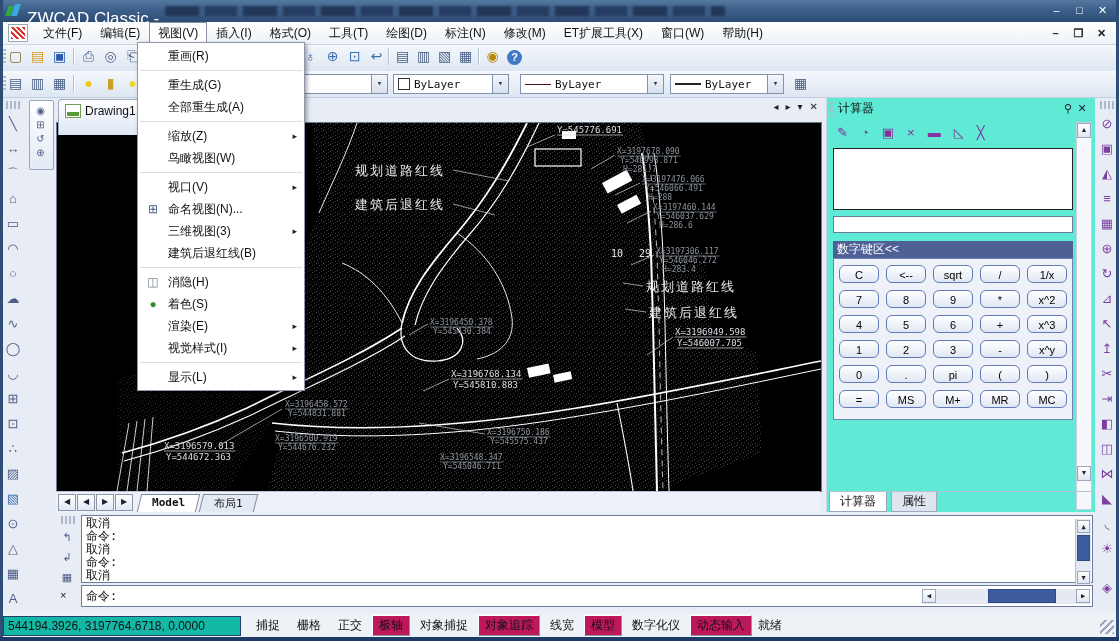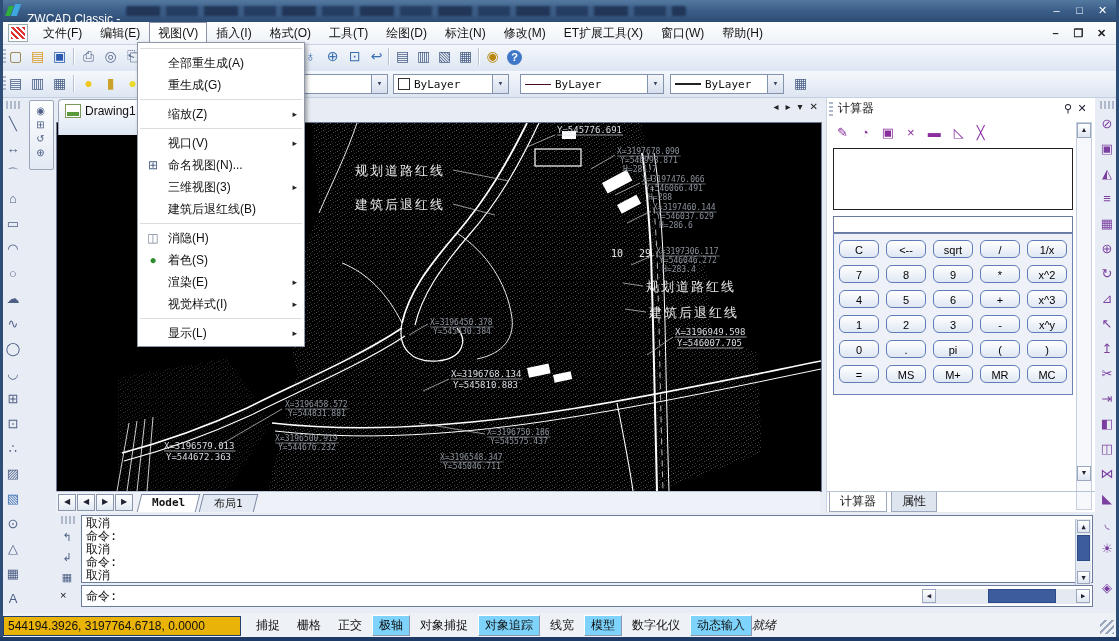--- a/index.html
+++ b/index.html
@@ -9,21 +9,21 @@
   .edge.l{left:0}.edge.r{right:0}
   .edge-b{position:absolute;left:0;right:0;bottom:0;height:4px;background:#1e3a66;z-index:70;}
 
   
   .titlebar{position:absolute;left:0;top:0;width:1119px;height:22px;
     background:linear-gradient(#54799f 0%,#3c608a 45%,#2d4c74 100%);
     display:flex;align-items:center;color:#fff;z-index:20;}
   .tb-logo{width:16px;height:14px;margin:0 5px 0 6px;position:relative;}
   .tb-logo:before{content:"";position:absolute;left:1px;top:2px;width:5px;height:10px;background:#2fae3e;transform:skewX(-20deg);}
   .tb-logo:after{content:"";position:absolute;left:7px;top:0;width:6px;height:12px;background:#3fa7e0;transform:skewX(-20deg);}
-  .tb-title{font-size:12px;white-space:nowrap;margin-top:16px;}
+  .tb-title{font-size:17px;white-space:nowrap;margin-top:16px;}
   .redact{display:inline-block;height:10px;width:560px;margin-left:6px;border-radius:2px;
     background:repeating-linear-gradient(90deg,#1d3050 0 34px,#3c5c86 34px 40px,#22385c 40px 72px,#3c5c86 72px 78px);
     filter:blur(1.2px);opacity:.85;}
   .tb-ctrls{margin-left:auto;margin-right:8px;display:flex;gap:6px;}
   .tb-btn{width:17px;height:14px;text-align:center;line-height:13px;font-size:11px;color:#fff;cursor:default;}
 
   
   .menubar{position:absolute;left:0;top:22px;width:1119px;height:22px;
     background:linear-gradient(#fdfefe,#eef2f8);border-bottom:1px solid #c9d3e2;
     display:flex;align-items:center;z-index:20;}
@@ -90,21 +90,21 @@
   .layouttabs{position:absolute;left:56px;top:491px;width:764px;height:21px;background:#eef2f8;
     border-top:1px solid #b8c4d6;display:flex;align-items:center;z-index:9;font-size:11px;}
   .lt-nav{display:flex;gap:1px;margin:0 6px 0 2px;}
   .lt-nav span{width:16px;height:15px;border:1px solid #8a97ad;background:linear-gradient(#fff,#e2e9f3);
     text-align:center;line-height:14px;font-size:8px;color:#223;}
   .lt-tab{padding:1px 12px;border:1px solid #7a8aa5;border-bottom:none;transform:skewX(-14deg);margin-right:3px;background:#e4eaf3;}
   .lt-tab>span{display:inline-block;transform:skewX(14deg);font-family:"DejaVu Sans Mono",monospace;}
   .lt-tab.active{background:#fff;font-weight:bold;}
 
   
-  .calc{position:absolute;left:826px;top:98px;width:268px;height:414px;background:#ffffff;z-index:10;
+  .calc{position:absolute;left:826px;top:98px;width:268px;height:414px;background:#5eead4;z-index:10;
     border-left:1px solid #cdd6e4;}
   .calc-title{height:21px;display:flex;align-items:center;padding:0 6px 0 2px;font-size:12px;}
   .calc-title .vgrip{width:4px;height:14px;margin-right:5px;
      background:repeating-linear-gradient(#aeb9cc 0 2px,transparent 2px 4px);}
   .calc-title .sp{flex:1;}
   .pin{width:14px;text-align:center;font-size:11px;color:#223;}
   .calc-tools{height:26px;display:flex;align-items:center;gap:13px;padding-left:10px;}
   .calc-tools span{font-size:13px;color:#8a2e9e;}
   .calc-scroll{position:absolute;right:3px;top:24px;width:14px;height:386px;background:#f6f8fb;border:1px solid #c6cfde;}
   .cs-btn{position:absolute;left:0;width:12px;height:13px;background:linear-gradient(#fff,#dfe6f1);
@@ -135,26 +135,26 @@
   .cmd-input{position:absolute;left:25px;top:72px;width:1012px;height:22px;background:#fff;border:1px solid #6b7b9e;
     font-family:"DejaVu Sans Mono",monospace;font-size:12px;line-height:20px;padding-left:4px;box-sizing:border-box;}
   .cmd-hscroll{position:absolute;right:2px;top:3px;width:168px;height:15px;background:#e4e9f2;}
   .hs-btn{position:absolute;top:0;width:14px;height:14px;background:linear-gradient(#fff,#dfe6f1);border:1px solid #9aa7bd;
     text-align:center;line-height:13px;font-size:7px;color:#223;box-sizing:border-box;}
   .hs-thumb{position:absolute;top:0;left:66px;width:68px;height:14px;background:#3c5c9e;border:1px solid #2b4a86;box-sizing:border-box;}
 
   
   .status{position:absolute;left:0;top:613px;width:1119px;height:25px;background:#eef1f6;z-index:20;
     display:flex;align-items:center;}
-  .coords{width:232px;height:18px;margin-left:3px;border:1px solid #23406e;background:#eab308;
+  .coords{width:232px;height:18px;margin-left:3px;border:1px solid #23406e;background:#14b8a6;
     font-size:12px;line-height:18px;padding-left:4px;font-family:"Liberation Sans",sans-serif;}
   .stoggles{display:flex;align-items:center;margin-left:8px;gap:3px;font-size:12px;white-space:nowrap;}
   .stg{padding:2px 7px;}
-  .stg.pressed{border:1px solid;border-color:#fff #8a97ad #8a97ad #fff;background:#7dd3fc;padding:1px 6px;}
-  .ready{font-style:italic;}
+  .stg.pressed{border:1px solid;border-color:#fff #8a97ad #8a97ad #fff;background:#be185d;padding:1px 6px;}
+  .ready{margin-left:6px;}
   .rgrip{position:absolute;right:5px;bottom:4px;width:14px;height:14px;
     background:repeating-linear-gradient(135deg,transparent 0 3px,#9aa7bd 3px 5px);}
 
   svg text{font-family:"DejaVu Sans Mono",monospace;}
   text.cn{font-family:"Liberation Sans",sans-serif;font-size:13px;fill:#e8e8e8;letter-spacing:2px;}
   text.co{font-size:9px;fill:#d8dce2;}
   text.co.dim{font-size:8px;fill:#8b929c;}
   text.num{font-size:10px;fill:#e8e8e8;}
 </style>
 </head>
@@ -427,25 +427,27 @@
         <span>▶</span>
       </div>
     <div id="lt-tabs" style="display:flex;">
         <div class="lt-tab active"><span>Model</span></div>
         <div class="lt-tab"><span>布局1</span></div>
       </div>
   </div>
 
   <div class="popup">
       <div id="view-menu">
+        <div class="pm-item">重画(R)</div>
         <div class="pm-sep"></div>
+        <div class="pm-item">重生成(G)</div>
         <div class="pm-item">全部重生成(A)</div>
-        <div class="pm-item">重生成(G)</div>
         <div class="pm-sep"></div>
         <div class="pm-item">缩放(Z)<span class="pm-sub">▸</span></div>
+        <div class="pm-item">鸟瞰视图(W)</div>
         <div class="pm-sep"></div>
         <div class="pm-item">视口(V)<span class="pm-sub">▸</span></div>
         <div class="pm-item">命名视图(N)...<span class="pm-ic" style="color: rgb(74, 95, 133);">⊞</span></div>
         <div class="pm-item">三维视图(3)<span class="pm-sub">▸</span></div>
         <div class="pm-item">建筑后退红线(B)</div>
         <div class="pm-sep"></div>
         <div class="pm-item">消隐(H)<span class="pm-ic" style="color: rgb(122, 134, 153);">◫</span></div>
         <div class="pm-item">着色(S)<span class="pm-ic" style="color: rgb(46, 139, 46);">●</span></div>
         <div class="pm-item">渲染(E)<span class="pm-sub">▸</span></div>
         <div class="pm-item">视觉样式(I)<span class="pm-sub">▸</span></div>
@@ -471,20 +473,21 @@
         <span>◺</span>
         <span>╳</span>
       </div>
     <div class="calc-scroll">
       <span class="cs-btn" style="top:0;">▲</span>
       <span class="cs-btn" style="bottom:28px;">▼</span>
     </div>
     <div class="calc-body">
       <div class="calc-display"></div>
       <div class="calc-input"></div>
+      <div class="sec-head">数字键区&lt;&lt;</div>
       <div class="keybox" id="numpad">
           <div class="krow">
             <button class="key">C</button>
             <button class="key">&lt;--</button>
             <button class="key">sqrt</button>
             <button class="key">/</button>
             <button class="key">1/x</button>
           </div>
           <div class="krow">
             <button class="key">7</button>

